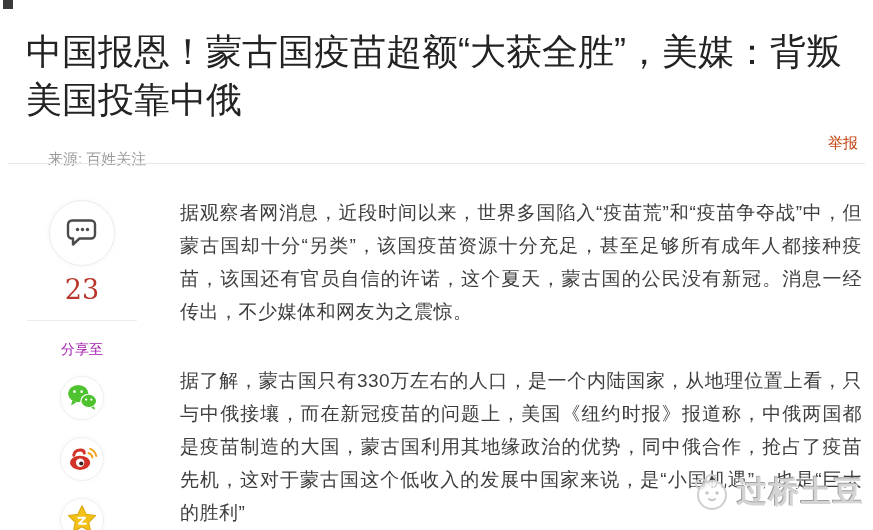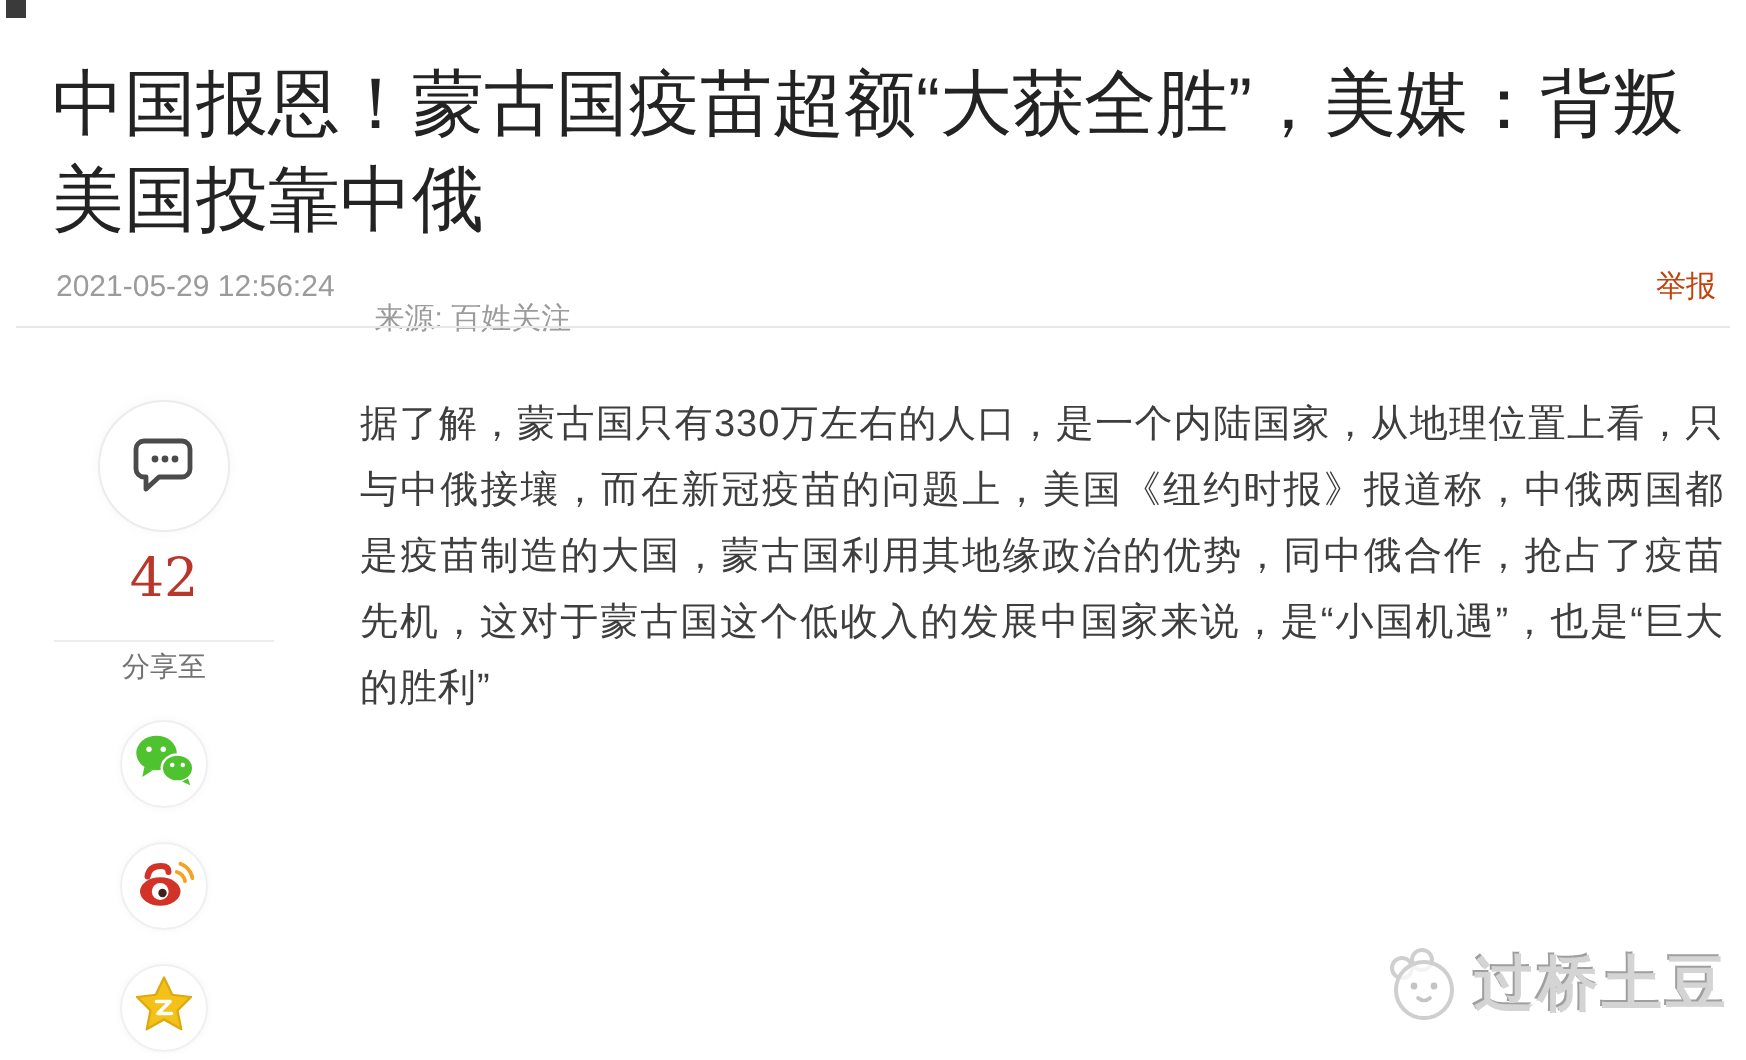--- a/index.html
+++ b/index.html
@@ -52,21 +52,21 @@
   .comment-count {
     margin-top: 8px;
     font-family: "DejaVu Serif", "Liberation Serif", serif;
     font-size: 27px; color: #b8362a;
   }
   .side-divider {
     width: 110px; margin-top: 15px;
     border-top: 1px solid #ededed;
   }
   .share-label {
-    margin-top: 4px; font-size: 14px; color: #737373;
+    margin-top: 20px; font-size: 14px; color: #a21caf;
   }
   .share-circle {
     width: 42px; height: 42px; border-radius: 50%;
     border: 1px solid #f0f0f0; background: #fff;
     box-shadow: 0 0 5px rgba(0,0,0,0.04);
     display: flex; align-items: center; justify-content: center;
     margin-top: 17px; cursor: pointer;
   }
 
   
@@ -92,40 +92,39 @@
   }
 </style>
 </head>
 <body>
 
 <div class="corner-fragment"></div>
 
 <h1 class="article-title">中国报恩！蒙古国疫苗超额“大获全胜”，美媒：背叛美国投靠中俄</h1>
 
 <div class="meta-row">
-  <span class="meta-time">2021-05-29 12:56:24</span>
   <span class="meta-source">来源: 百姓关注</span>
   <span class="report-link">举报</span>
 </div>
 
 <div class="top-divider"></div>
 
 <div class="sidebar">
 
   <div class="comment-circle">
     <span>
       <svg width="36" height="36" viewBox="0 0 36 36">
         <path d="M10 7.5 h17 a4 4 0 0 1 4 4 v10 a4 4 0 0 1 -4 4 h-11.5 l-6.5 6 v-6 h-1 a4 4 0 0 1 -4 -4 v-10 a4 4 0 0 1 4 -4 z" fill="none" stroke="#4b4b4b" stroke-width="2.4" stroke-linejoin="round"></path>
         <circle cx="13.5" cy="16.5" r="1.7" fill="#4b4b4b"></circle>
         <circle cx="18.5" cy="16.5" r="1.7" fill="#4b4b4b"></circle>
         <circle cx="23.5" cy="16.5" r="1.7" fill="#4b4b4b"></circle>
       </svg>
     </span>
   </div>
-  <div class="comment-count">42</div>
+  <div class="comment-count">23</div>
 
   <div class="side-divider"></div>
 
   <div class="share-label">分享至</div>
 
   <div class="share-circle">
     <span>
       <svg width="30" height="27" viewBox="0 0 40 36">
         <ellipse cx="15" cy="14" rx="13.5" ry="11.5" fill="#4fc32f"></ellipse>
         <path d="M7 23 l-1.5 7 l7 -4.5 z" fill="#4fc32f"></path>
@@ -156,20 +155,21 @@
     <span>
       <svg width="30" height="29" viewBox="0 0 40 38">
         <polygon points="20,2 25.5,13.5 38,15 29,24 31.5,36.5 20,30 8.5,36.5 11,24 2,15 14.5,13.5" fill="#f3c118" stroke="#dca90e" stroke-width="1.5" stroke-linejoin="round"></polygon>
         <path d="M15 18 h9 l-8 8 h9" fill="none" stroke="#ffffff" stroke-width="2.4" stroke-linecap="round" stroke-linejoin="round"></path>
       </svg>
     </span>
   </div>
 </div>
 
 <div class="body-col">
+  <p>据观察者网消息，近段时间以来，世界多国陷入“疫苗荒”和“疫苗争夺战”中，但蒙古国却十分“另类”，该国疫苗资源十分充足，甚至足够所有成年人都接种疫苗，该国还有官员自信的许诺，这个夏天，蒙古国的公民没有新冠。消息一经传出，不少媒体和网友为之震惊。</p>
   <p>据了解，蒙古国只有330万左右的人口，是一个内陆国家，从地理位置上看，只与中俄接壤，而在新冠疫苗的问题上，美国《纽约时报》报道称，中俄两国都是疫苗制造的大国，蒙古国利用其地缘政治的优势，同中俄合作，抢占了疫苗先机，这对于蒙古国这个低收入的发展中国家来说，是“小国机遇”，也是“巨大的胜利”</p>
 </div>
 
 <div class="watermark">
   <span>
     <svg width="46" height="44" viewBox="0 0 46 44">
       <circle cx="14" cy="16" r="5" fill="none" stroke="#cfcfcf" stroke-width="2"></circle>
       <circle cx="24" cy="12" r="5" fill="none" stroke="#cfcfcf" stroke-width="2"></circle>
       <circle cx="25" cy="27" r="14" fill="rgba(255,255,255,0.75)" stroke="#cfcfcf" stroke-width="2"></circle>
       <circle cx="20" cy="25" r="1.7" fill="#c4c4c4"></circle>

